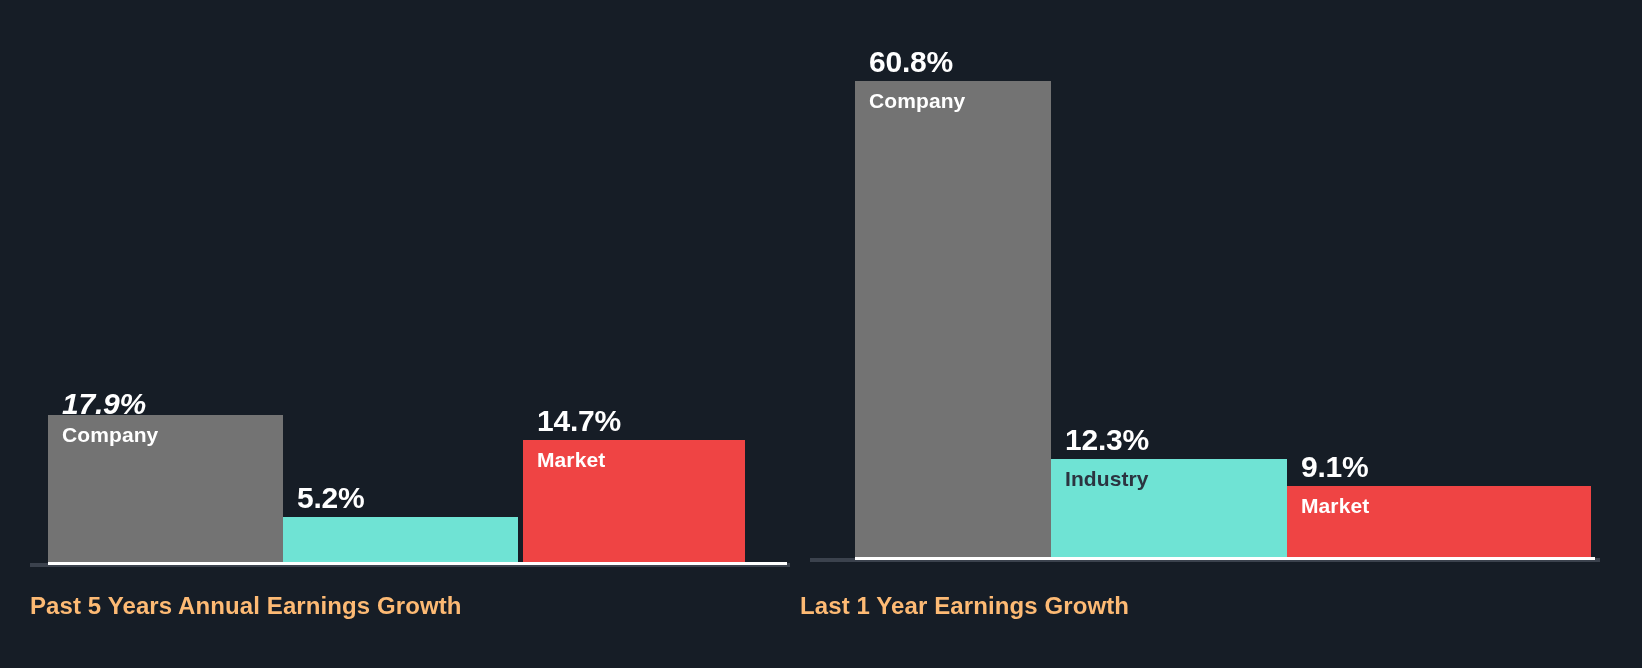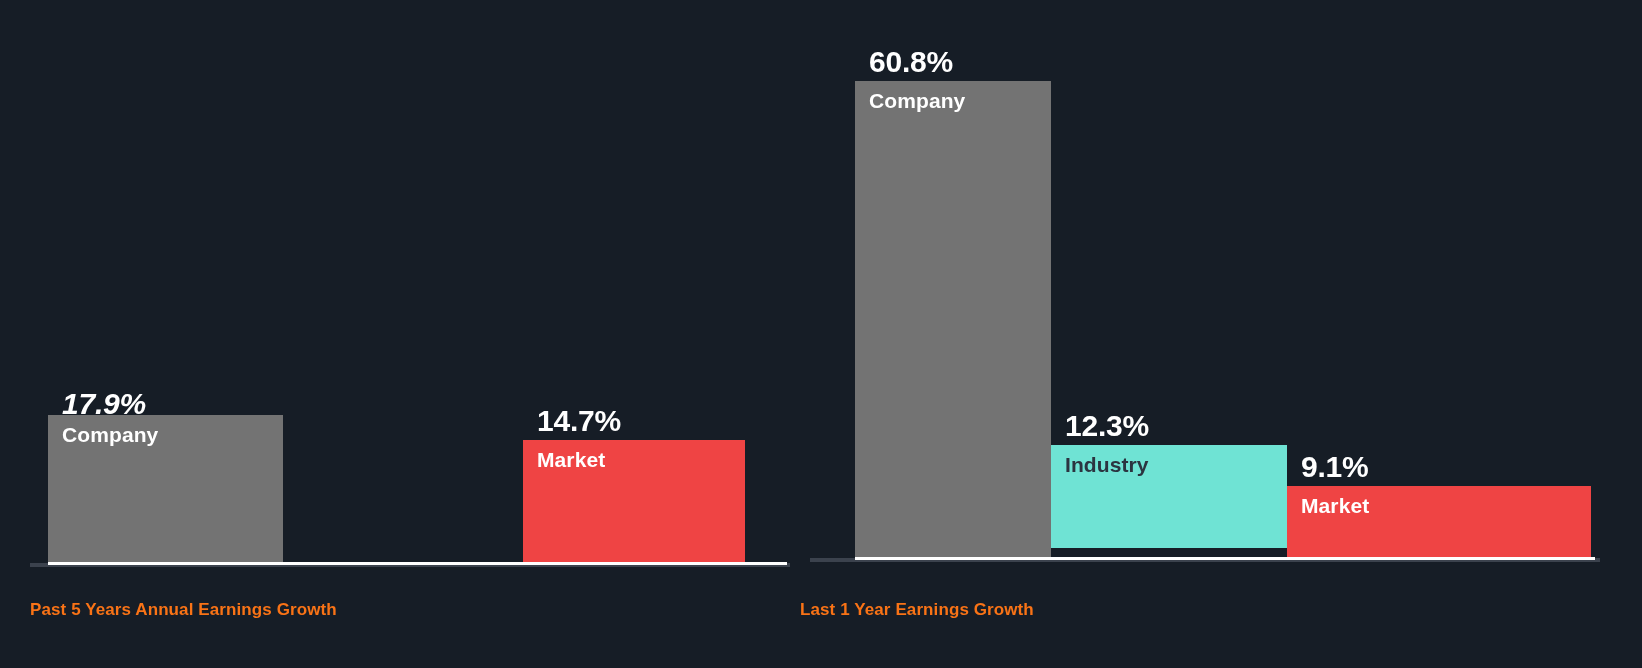--- a/index.html
+++ b/index.html
@@ -103,42 +103,47 @@
   }
   .axis-rule {
     position: absolute;
     height: 4px;
     background: #3b424d;
   }
 
   
   .chart-title {
     position: absolute;
-    color: #f97316;
-    font-size: 17px;
+    color: #fdba74;
+    font-size: 24px;
     font-weight: 700;
     letter-spacing: 0.1px;
     white-space: nowrap;
   }
 </style>
 </head>
 <body>
 
 <div class="board">
 
   <div class="panel" id="panel-left">
     <div class="plot">
 
       <div class="bar-group" id="l-g0" style="left:48px; width:235px; bottom:105px; height:148px;">
         <div class="bar-value" id="l-v0" style="bottom:144px;font-style:italic;">17.9%</div>
         <div class="bar company" style="height:148px;">
           <span class="bar-name on-dark">Company</span>
         </div>
       </div>
 
+      <div class="bar-group" id="l-g1" style="left:283px; width:235px; bottom:105px; height:46px;">
+        <div class="bar-name outside" style="bottom:98px;">Industry</div>
+        <div class="bar-value" style="bottom:50px;">5.2%</div>
+        <div class="bar industry" style="height:46px;"></div>
+      </div>
 
       <div class="bar-group" id="l-g2" style="left:523px; width:222px; bottom:105px; height:123px;">
         <div class="bar-value" style="bottom:127px;">14.7%</div>
         <div class="bar market" style="height:123px;">
           <span class="bar-name on-dark">Market</span>
         </div>
       </div>
 
       <div class="axis-rule" style="left:30px; width:760px; bottom:101px;"></div>
       <div class="axis-line" style="left:48px; width:739px; bottom:103px;"></div>
@@ -150,21 +155,21 @@
   <div class="panel" id="panel-right">
     <div class="plot">
 
       <div class="bar-group" id="r-g0" style="left:55px; width:196px; bottom:110px; height:477px;">
         <div class="bar-value" style="bottom:481px;">60.8%</div>
         <div class="bar company" style="height:477px;">
           <span class="bar-name on-dark">Company</span>
         </div>
       </div>
 
-      <div class="bar-group" id="r-g1" style="left:251px; width:236px; bottom:120px; height:103px;">
+      <div class="bar-group" id="r-g1" style="left:251px; width:236px; bottom:106px; height:103px;">
         <div class="bar-value" style="bottom:107px;">12.3%</div>
         <div class="bar industry" style="height:103px;">
           <span class="bar-name on-light">Industry</span>
         </div>
       </div>
 
       <div class="bar-group" id="r-g2" style="left:487px; width:304px; bottom:110px; height:72px;">
         <div class="bar-value" style="bottom:76px;">9.1%</div>
         <div class="bar market" style="height:72px;">
           <span class="bar-name on-dark">Market</span>

